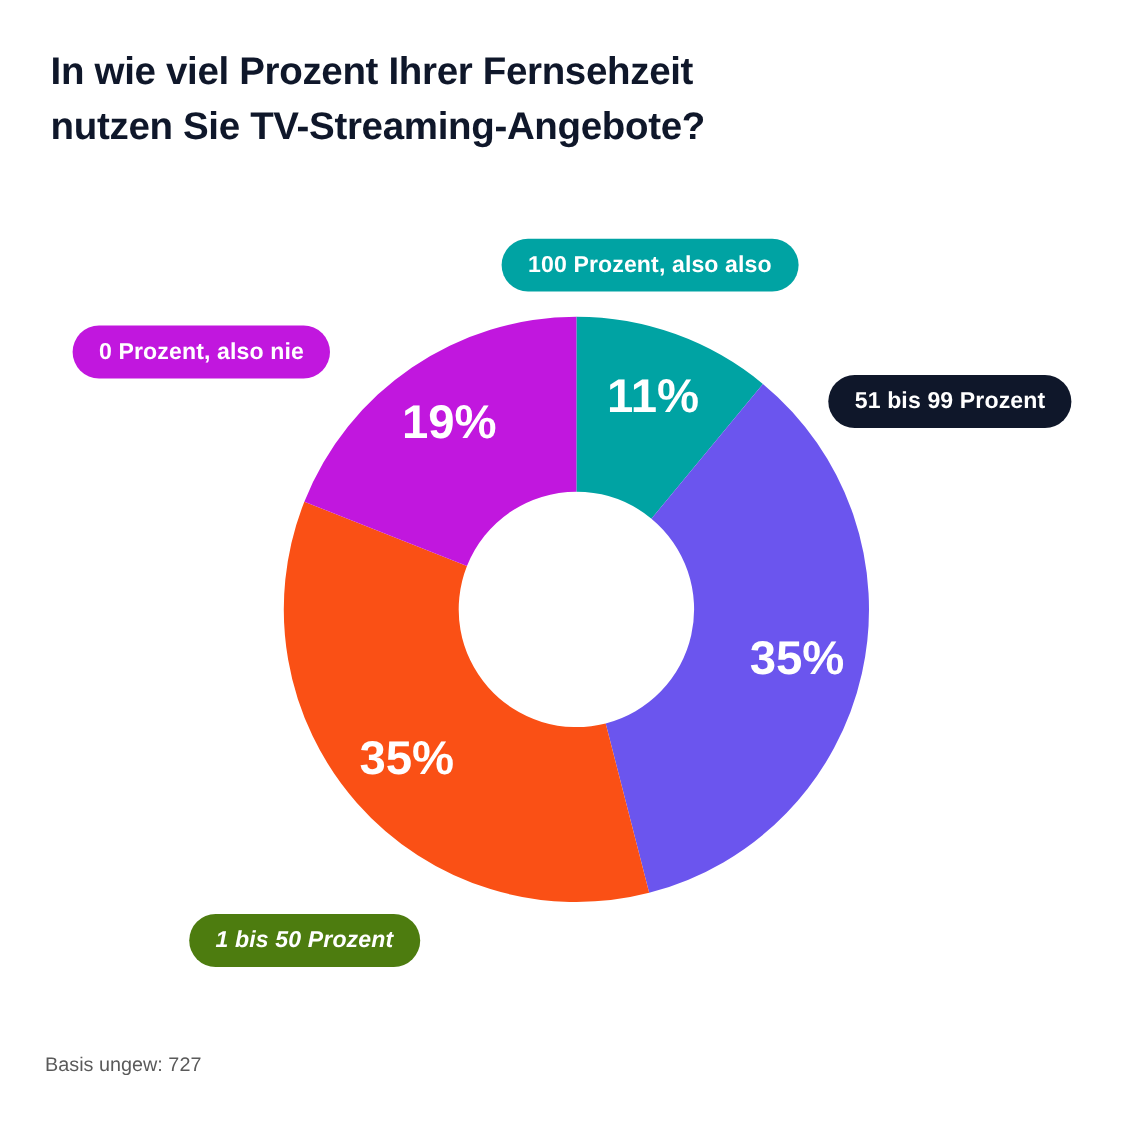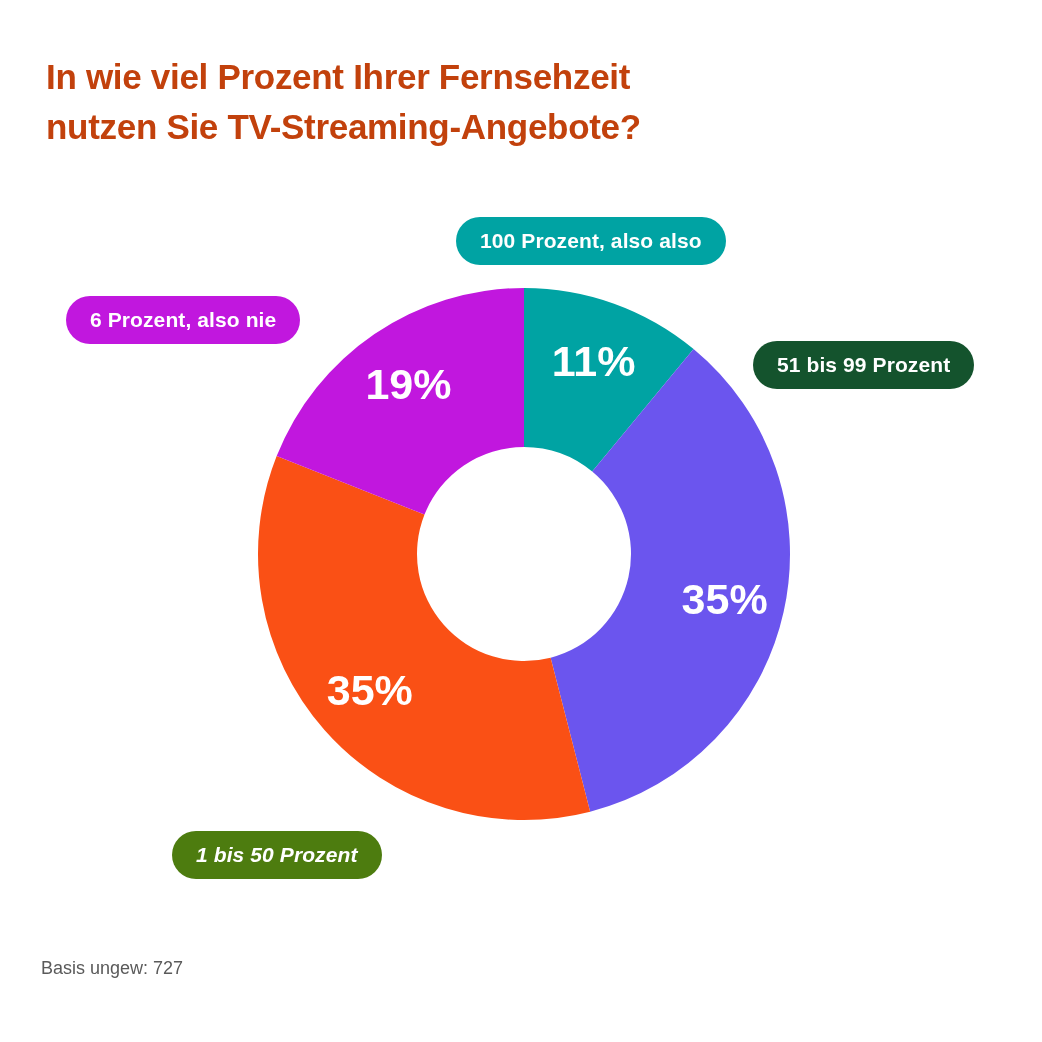--- a/index.html
+++ b/index.html
@@ -13,27 +13,27 @@
     position: relative;
     overflow: hidden;
     font-family: "Liberation Sans", sans-serif;
     -webkit-font-smoothing: antialiased;
   }
 
   
   #chart-title {
     position: absolute;
     left: 46px;
-    top: 52px;
+    top: 40px;
     width: 880px;
     font-size: 35px;
     font-weight: bold;
     line-height: 1.42;
     letter-spacing: -0.3px;
-    color: #c2410c;
+    color: #0f172a;
     white-space: pre-line;
   }
 
   
   #donut-wrap {
     position: absolute;
     left: 0;
     top: 0;
     width: 1042px;
     height: 1042px;
@@ -102,21 +102,21 @@
         <text x="593.6377416440271" y="360.57373151839033" class="slice-value">11%</text>
         <text x="724.6289679193677" y="598.8458875663011" class="slice-value">35%</text>
         <text x="369.79216630537013" y="689.9524932732363" class="slice-value">35%</text>
         <text x="408.4468991811589" y="383.96877554063565" class="slice-value">19%</text>
       </g>
   </svg>
 </div>
 
 <div class="pill" id="pill-always" style="background: rgb(0, 163, 163);">100 Prozent, also also</div>
 
-<div class="pill" id="pill-never" style="background: rgb(193, 23, 222);">6 Prozent, also nie</div>
+<div class="pill" id="pill-never" style="background: rgb(193, 23, 222);">0 Prozent, also nie</div>
 
-<div class="pill" id="pill-51-99" style="background: #14532d;">51 bis 99 Prozent</div>
+<div class="pill" id="pill-51-99" style="background: #0f172a;">51 bis 99 Prozent</div>
 
 <div class="pill" id="pill-1-50" style="background: #4d7c0f; font-style: italic;">1 bis 50 Prozent</div>
 
 <div id="footnotes">
   <span class="footnote-line">Basis ungew: 727</span>
 </div>
 
 </body></html>

